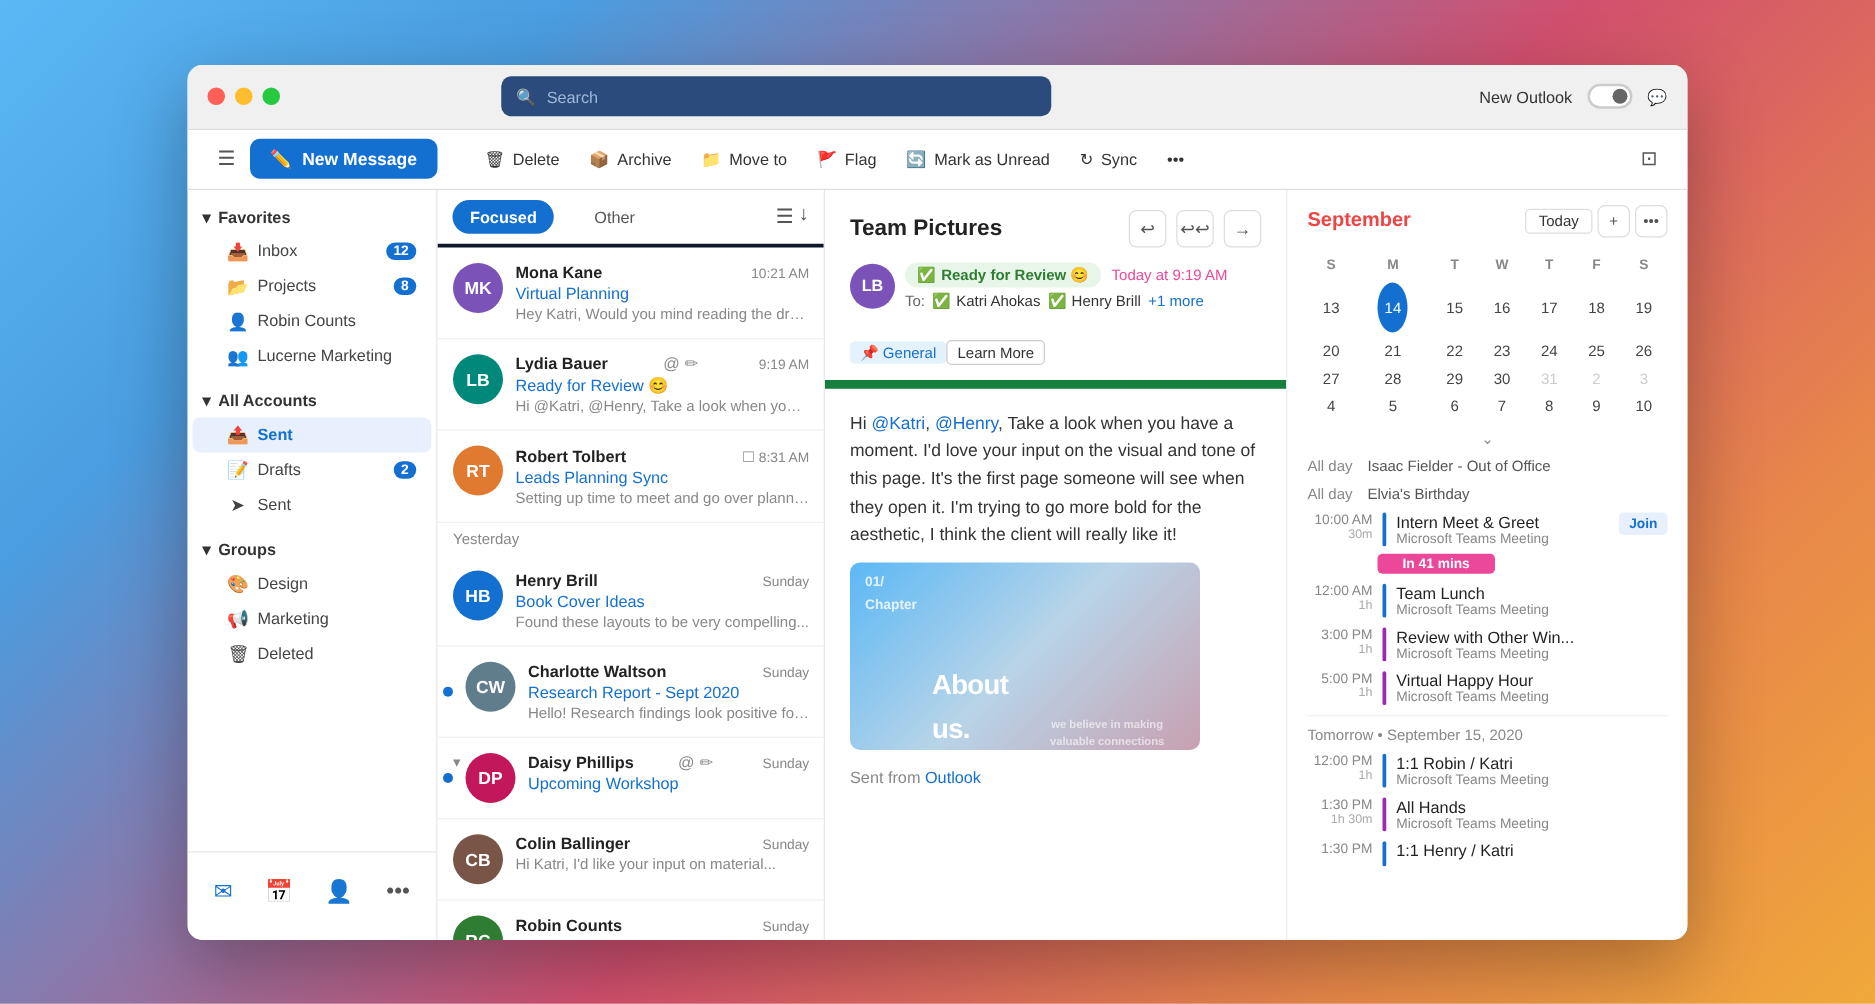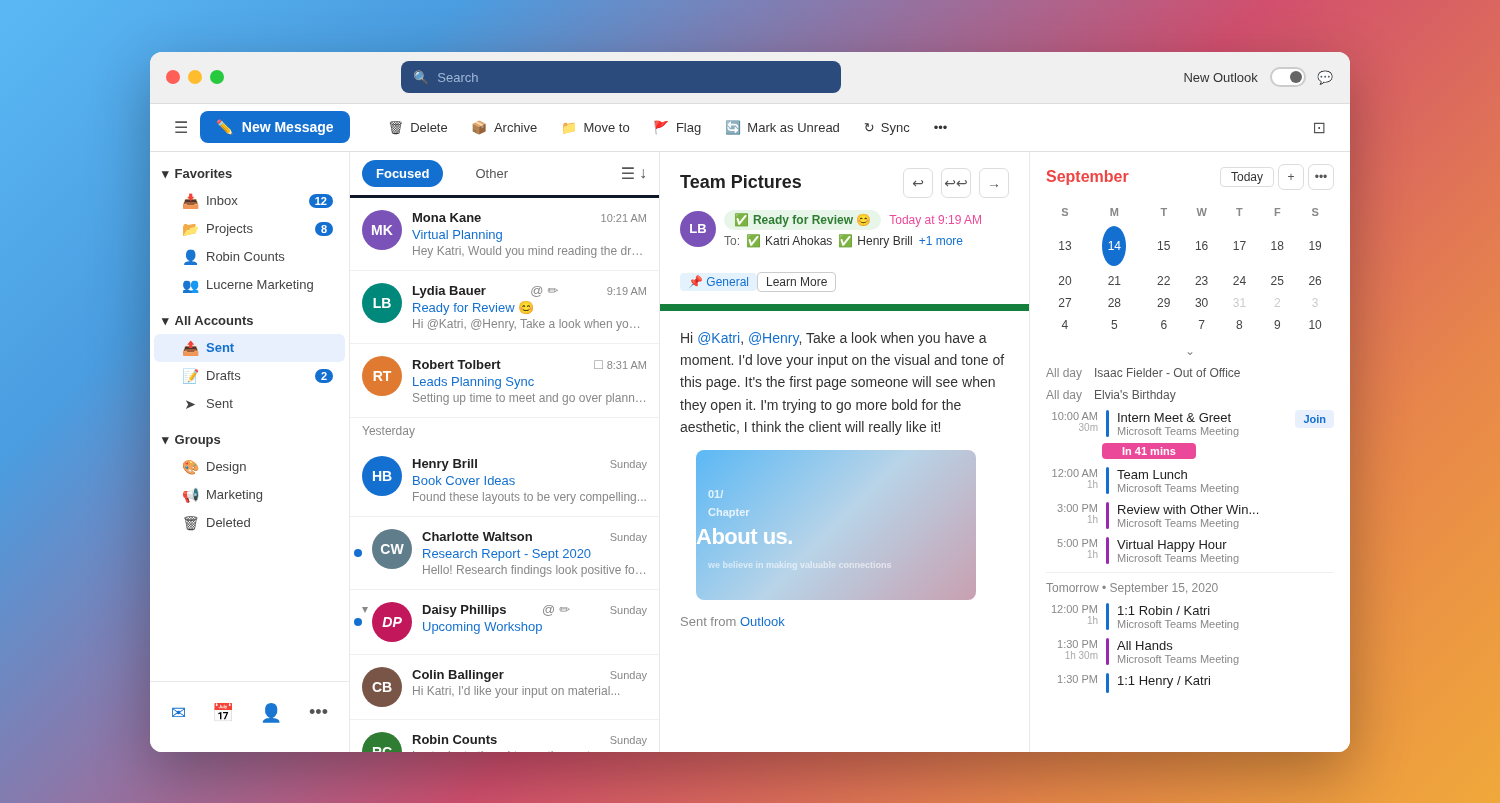--- a/index.html
+++ b/index.html
@@ -440,26 +440,25 @@
       color: #333;
       line-height: 1.6;
     }
     .email-mention { color: #1470d0; }
     .email-image-preview {
       width: 100%;
       max-width: 280px;
       height: 150px;
       border-radius: 8px;
       overflow: hidden;
-      margin: 12px 16px;
+      margin: 12px 0;
       background: linear-gradient(135deg, #5bb8f5 0%, #b8d4e8 50%, #c8a0b0 100%);
       display: flex;
-      align-items: flex-start;
+      align-items: flex-end;
       justify-content: center;
-      flex-direction: column;
       color: #fff;
       font-size: 18px;
       font-weight: 700;
     }
     .sent-from {
       font-size: 13px;
       color: #888;
       margin-top: 8px;
     }
     .sent-from a { color: #1470d0; text-decoration: none; }
@@ -607,21 +606,21 @@
       border-top: 1px solid #f0f0f0;
       margin-top: 4px;
     }
     .expand-arrow { font-size: 12px; color: #888; text-align: center; margin: 4px 0; }
     
     .av-blue { background: #1470d0; }
     .av-purple { background: #7a52b8; }
     .av-orange { background: #e07a30; }
     .av-green { background: #2e7d32; }
     .av-teal { background: #00897b; }
-    .av-pink { background: #c2185b; font-style: italic; }
+    .av-pink { background: #c2185b; }
     .av-brown { background: #795548; }
     .av-gray { background: #607d8b; }
   </style>
 </head>
 <body>
 
 <div class="app-window">
 
   <div class="title-bar">
     <div class="traffic-lights">

